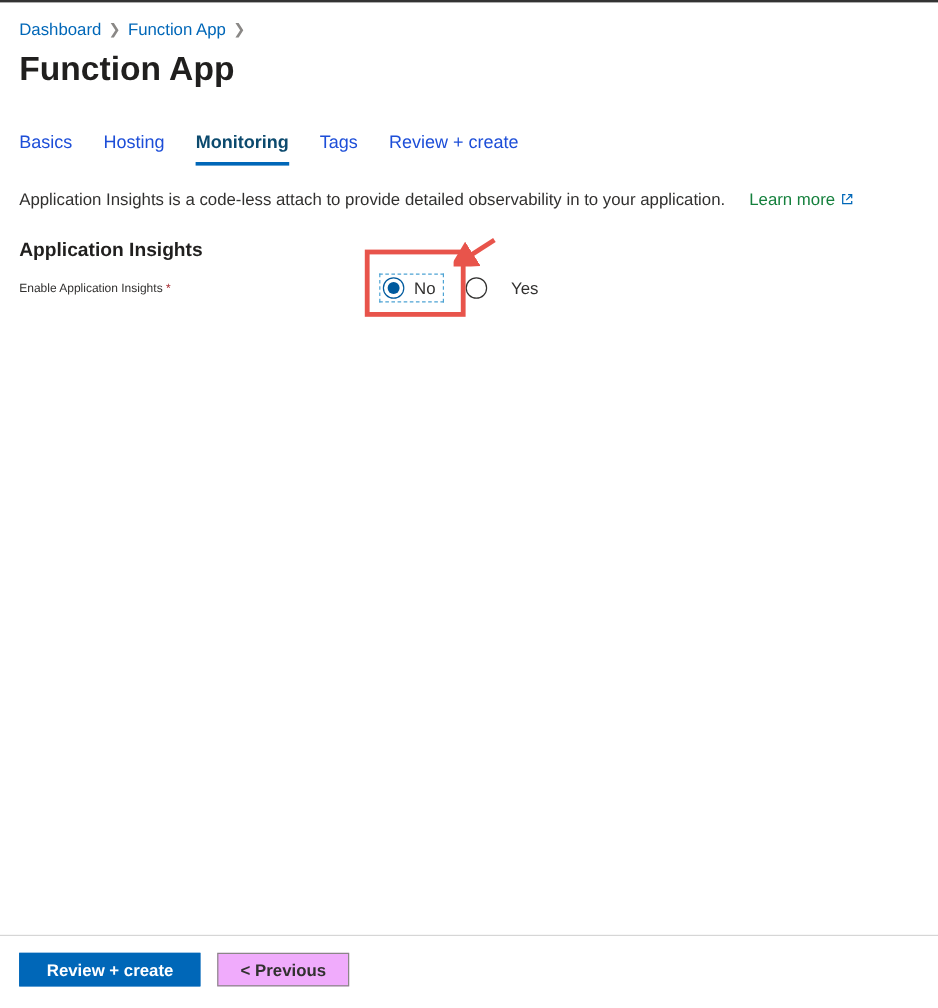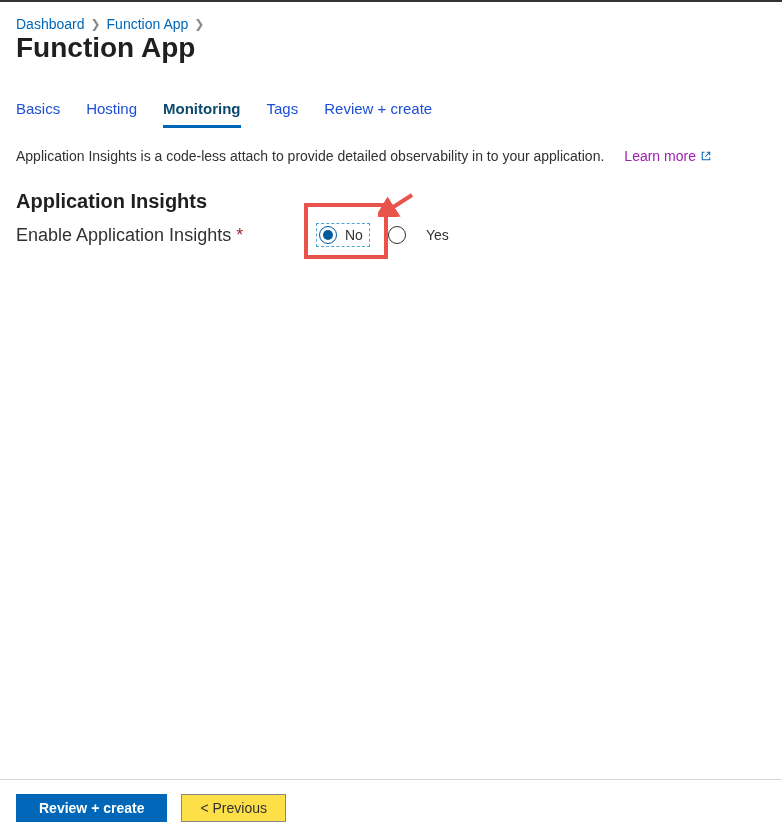--- a/index.html
+++ b/index.html
@@ -15,20 +15,21 @@
       overflow: hidden;
     }
     .content-area {
       padding: 14px 16px 0 16px;
     }
     .breadcrumb {
       display: flex;
       align-items: center;
       gap: 6px;
       font-size: 14px;
+      margin-bottom: 10px;
     }
     .breadcrumb a { color: #0067b8; text-decoration: none; cursor: pointer; }
     .breadcrumb .sep { color: #8a8886; font-size: 12px; }
     .page-title {
       font-size: 28px;
       font-weight: 600;
       color: #201f1e;
       margin-bottom: 36px;
     }
     .tabs {
@@ -53,41 +54,41 @@
       font-size: 14px;
       color: #323130;
       margin-bottom: 26px;
       display: flex;
       align-items: center;
       gap: 20px;
       flex-wrap: wrap;
       margin-top: 20px;
     }
     .learn-more {
-      color: #a21caf;
+      color: #15803d;
       text-decoration: none;
       cursor: pointer;
       display: inline-flex;
       align-items: center;
       gap: 4px;
     }
     .ext-icon { width: 12px; height: 12px; }
     .section-heading {
-      font-size: 20px;
+      font-size: 16px;
       font-weight: 600;
       color: #201f1e;
       margin-bottom: 10px;
     }
     .field-row {
       display: flex;
       align-items: center;
     }
     .field-label {
       width: 300px;
-      font-size: 18px;
+      font-size: 10px;
       color: #323130;
     }
     .required { color: #a4262c; }
     .radio-group {
       display: flex;
       align-items: center;
       gap: 18px;
       position: relative;
     }
     .radio-opt {
@@ -149,23 +150,24 @@
       gap: 14px;
       align-items: center;
       background: #fff;
     }
     .btn {
       font-family: inherit;
       font-size: 14px;
       height: 28px;
       padding: 0 18px;
       border: 1px solid #8a8886;
-      background: #fde047;
-      color: #323130;
-      cursor: pointer;
+      background: #f0abfc;
+      color: #323130;
+      cursor: pointer;
+      font-weight: bold;
     }
     .btn.primary {
       background: #0067b8;
       border-color: #0067b8;
       color: #fff;
       font-weight: 600;
       padding: 0 22px;
     }
   </style>
 </head>

